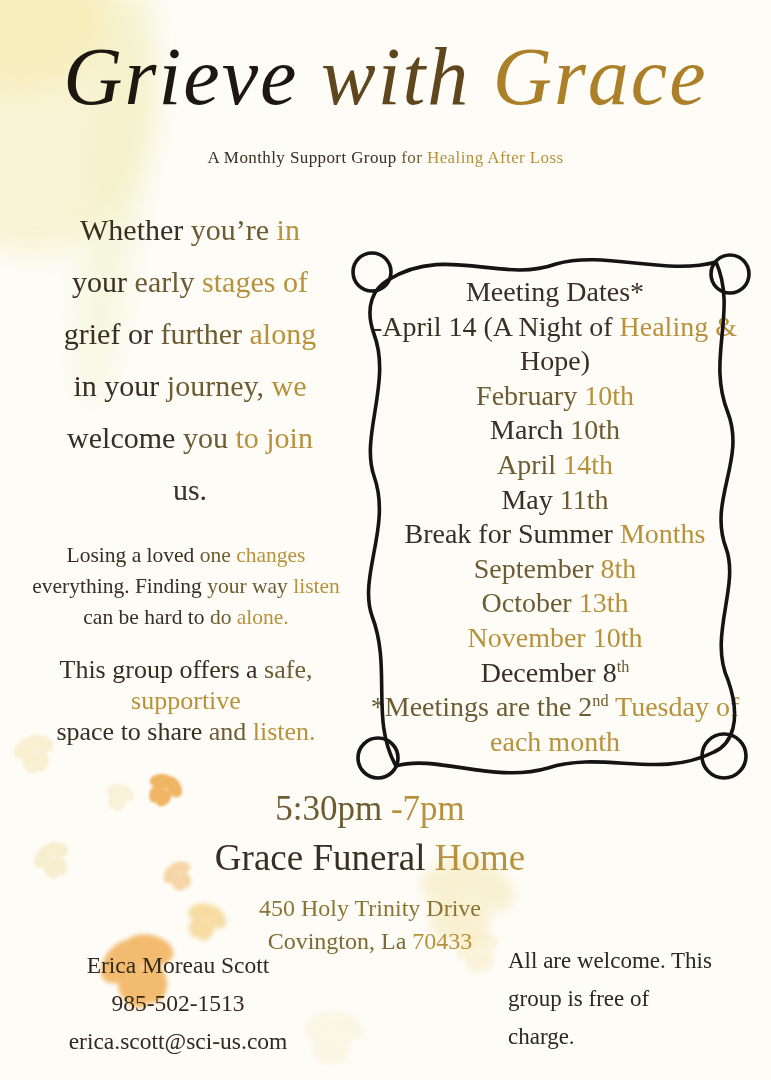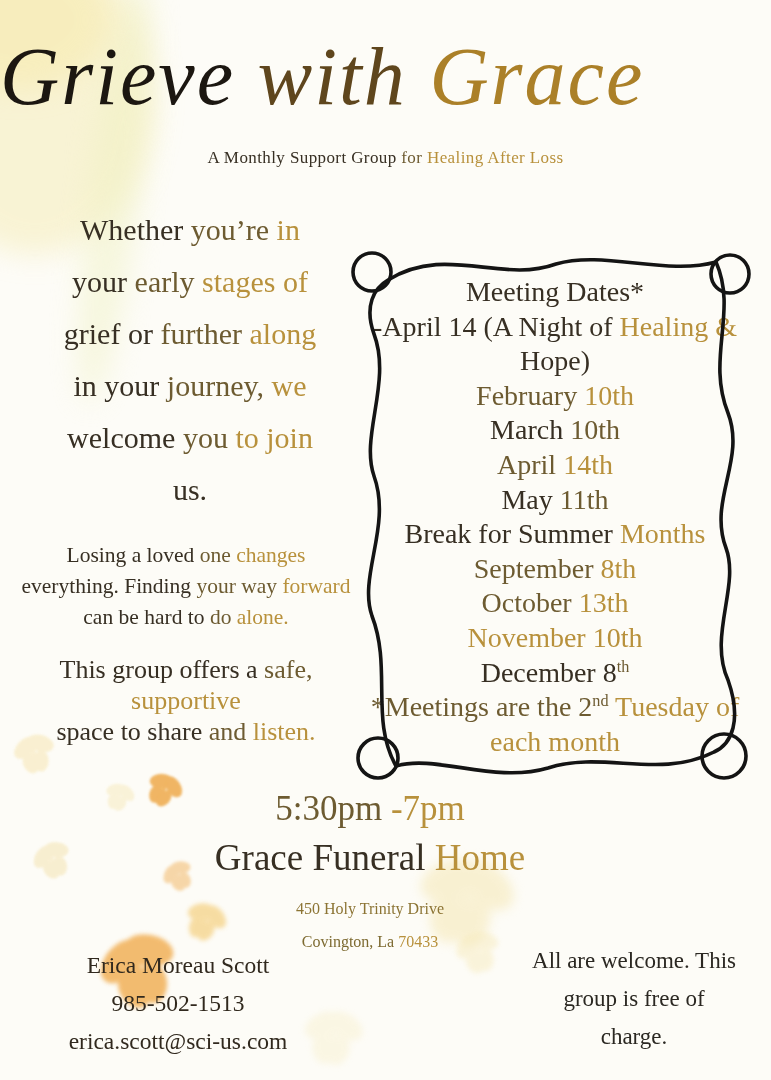--- a/index.html
+++ b/index.html
@@ -5,37 +5,37 @@
   html,body{margin:0;padding:0;background:#e8e8e8;}
   .page{
     position:relative;width:771px;height:1080px;margin:0 auto;
     background:#fdfcf7;overflow:hidden;
     font-family:"Liberation Serif",serif;
   }
   .abs{position:absolute;}
   svg.bg{left:0;top:0;pointer-events:none;}
   svg.frame{left:336px;top:228px;pointer-events:none;}
 
-  .title{left:0;top:30px;width:771px;
+  .title{left:0;top:30px;width:771px;text-align:center;
     font-style:italic;font-size:82px;line-height:1.15;letter-spacing:2px;white-space:nowrap;}
   .subtitle{left:0;top:148px;width:771px;text-align:center;font-size:17px;letter-spacing:.4px;}
 
   .intro{left:15px;top:204px;width:350px;text-align:center;font-size:30px;line-height:52px;}
   .body1{left:4px;top:540px;width:364px;text-align:center;font-size:21.5px;line-height:31px;}
   .body2{left:4px;top:654px;width:364px;text-align:center;font-size:26px;line-height:31px;}
 
   .boxtext{left:350px;top:275px;width:410px;text-align:center;font-size:28px;line-height:34.6px;}
 
   .schedule{left:120px;top:786px;width:500px;text-align:center;}
   .time{font-size:35px;line-height:46px;}
   .venue{font-size:37px;line-height:52px;}
-  .addr{font-size:16px;line-height:33px;}
+  .addr{font-size:24px;line-height:33px;}
 
   .contact{left:0;top:946px;width:268px;text-align:center;font-size:23.5px;line-height:38px;color:#31291e;padding-left:44px;}
-  .welcome{left:508px;top:942px;width:252px;text-align:center;font-size:23px;line-height:38px;color:#2b2822;}
+  .welcome{left:508px;top:942px;width:252px;font-size:23px;line-height:38px;color:#2b2822;}
 
   
   .tA{color:#372f23;}
   .tB{color:#6d5b31;}
   .tC{color:#b8913c;}
   .tO{color:#8c7434;}
   .tP{color:#7d6a31;}
   .ti1{color:#1c1711;}
   .ti2{color:#5f461d;}
   .ti3{color:#ab8028;}
@@ -93,21 +93,21 @@
     <div><span class="tA">Whether </span><span class="tB">you’re </span><span class="tC">in</span></div>
     <div><span class="tA">your </span><span class="tB">early </span><span class="tC">stages of</span></div>
     <div><span class="tA">grief or </span><span class="tB">further </span><span class="tC">along</span></div>
     <div><span class="tA">in your </span><span class="tB">journey, </span><span class="tC">we</span></div>
     <div><span class="tA">welcome </span><span class="tB">you </span><span class="tC">to join</span></div>
     <div><span class="tA">us.</span></div>
   </div>
 
   <div class="abs body1">
     <div><span class="tA">Losing a loved </span><span class="tB">one </span><span class="tC">changes</span></div>
-    <div><span class="tA">everything. Finding </span><span class="tB">your way </span><span class="tC">forward</span></div>
+    <div><span class="tA">everything. Finding </span><span class="tB">your way </span><span class="tC">listen</span></div>
     <div><span class="tA">can be hard to </span><span class="tB">do </span><span class="tC">alone.</span></div>
   </div>
 
   <div class="abs body2">
     <div><span class="tA">This group offers a </span><span class="tB">safe, </span><span class="tC">supportive</span></div>
     <div><span class="tA">space to share </span><span class="tB">and </span><span class="tC">listen.</span></div>
   </div>
 
   <div class="abs boxtext">
     <div class="tA">Meeting Dates*</div>

